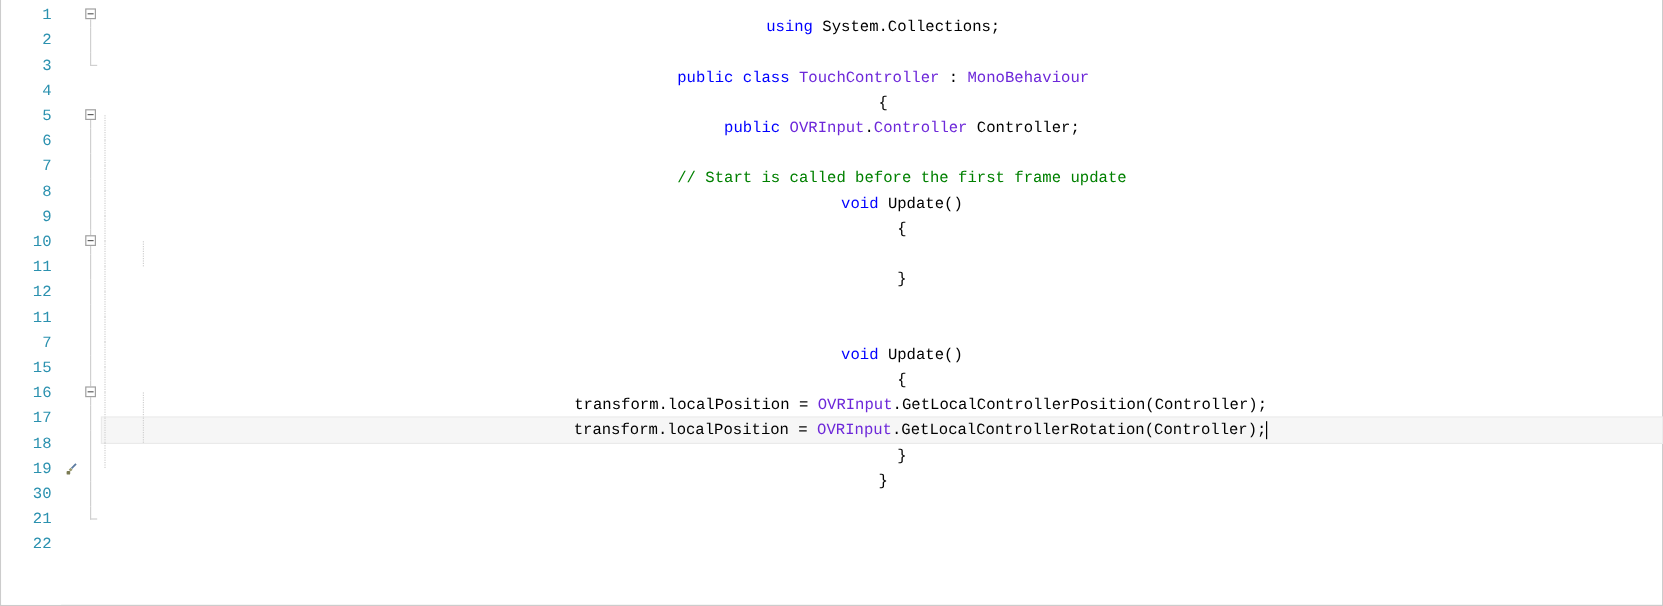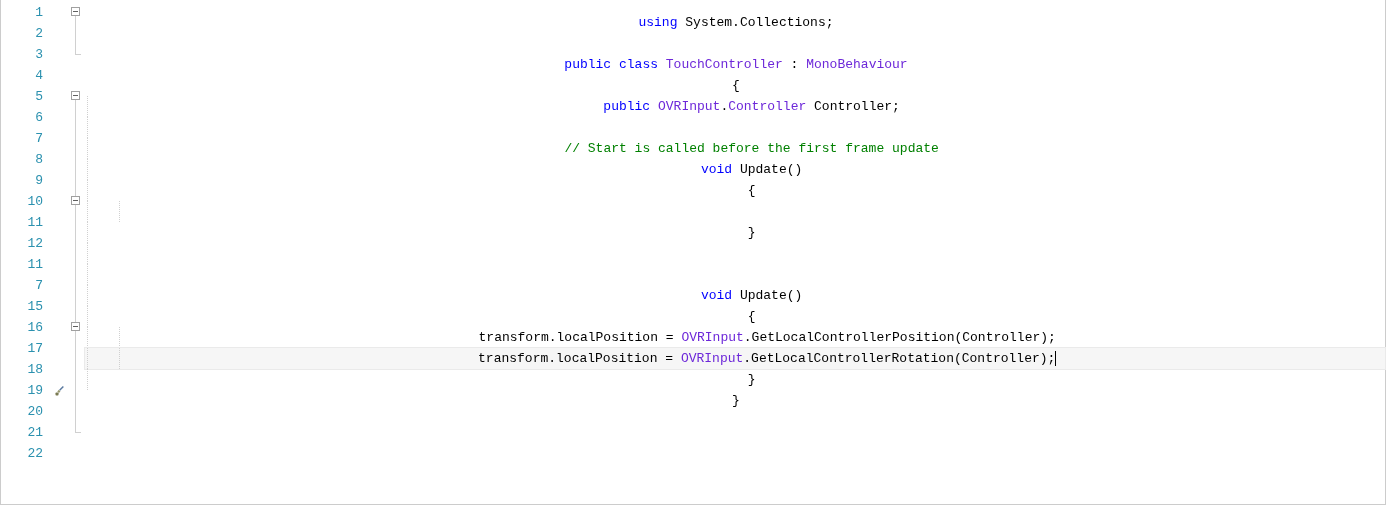--- a/index.html
+++ b/index.html
@@ -147,21 +147,21 @@
     <div class="ln">10</div>
     <div class="ln">11</div>
     <div class="ln">12</div>
     <div class="ln">11</div>
     <div class="ln">7</div>
     <div class="ln">15</div>
     <div class="ln">16</div>
     <div class="ln">17</div>
     <div class="ln">18</div>
     <div class="ln">19</div>
-    <div class="ln">20</div>
+    <div class="ln">30</div>
     <div class="ln">21</div>
     <div class="ln">22</div>
   </div>
 
   <div class="marker-col">
     <div class="mk"></div>
       <div class="mk"></div>
       <div class="mk"></div>
       <div class="mk"></div>
     <div class="mk"></div>

